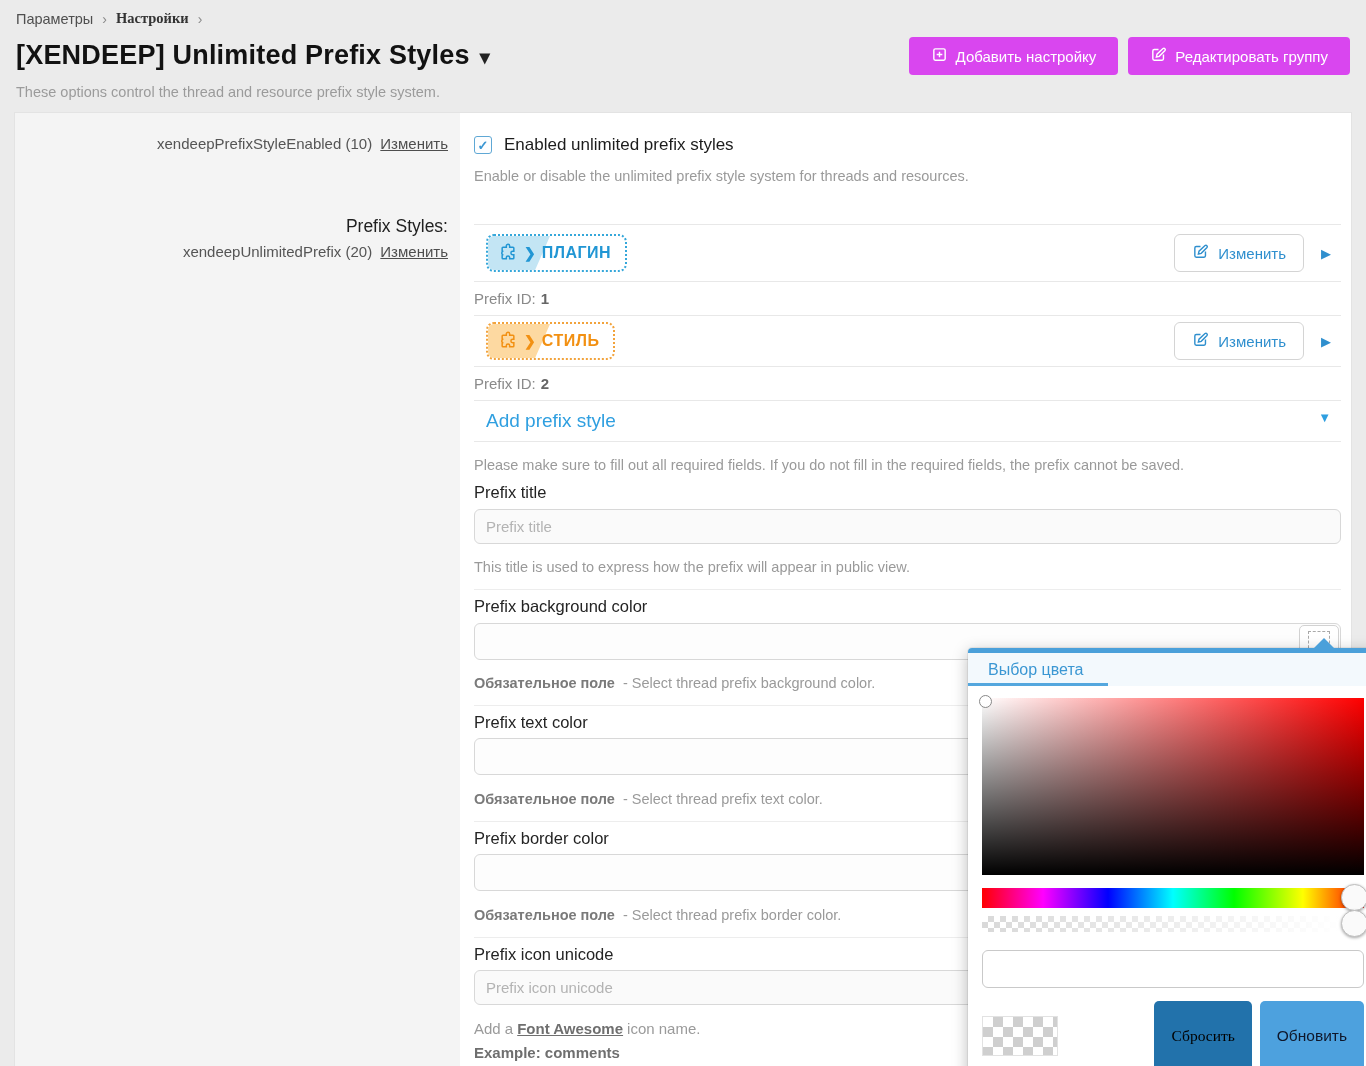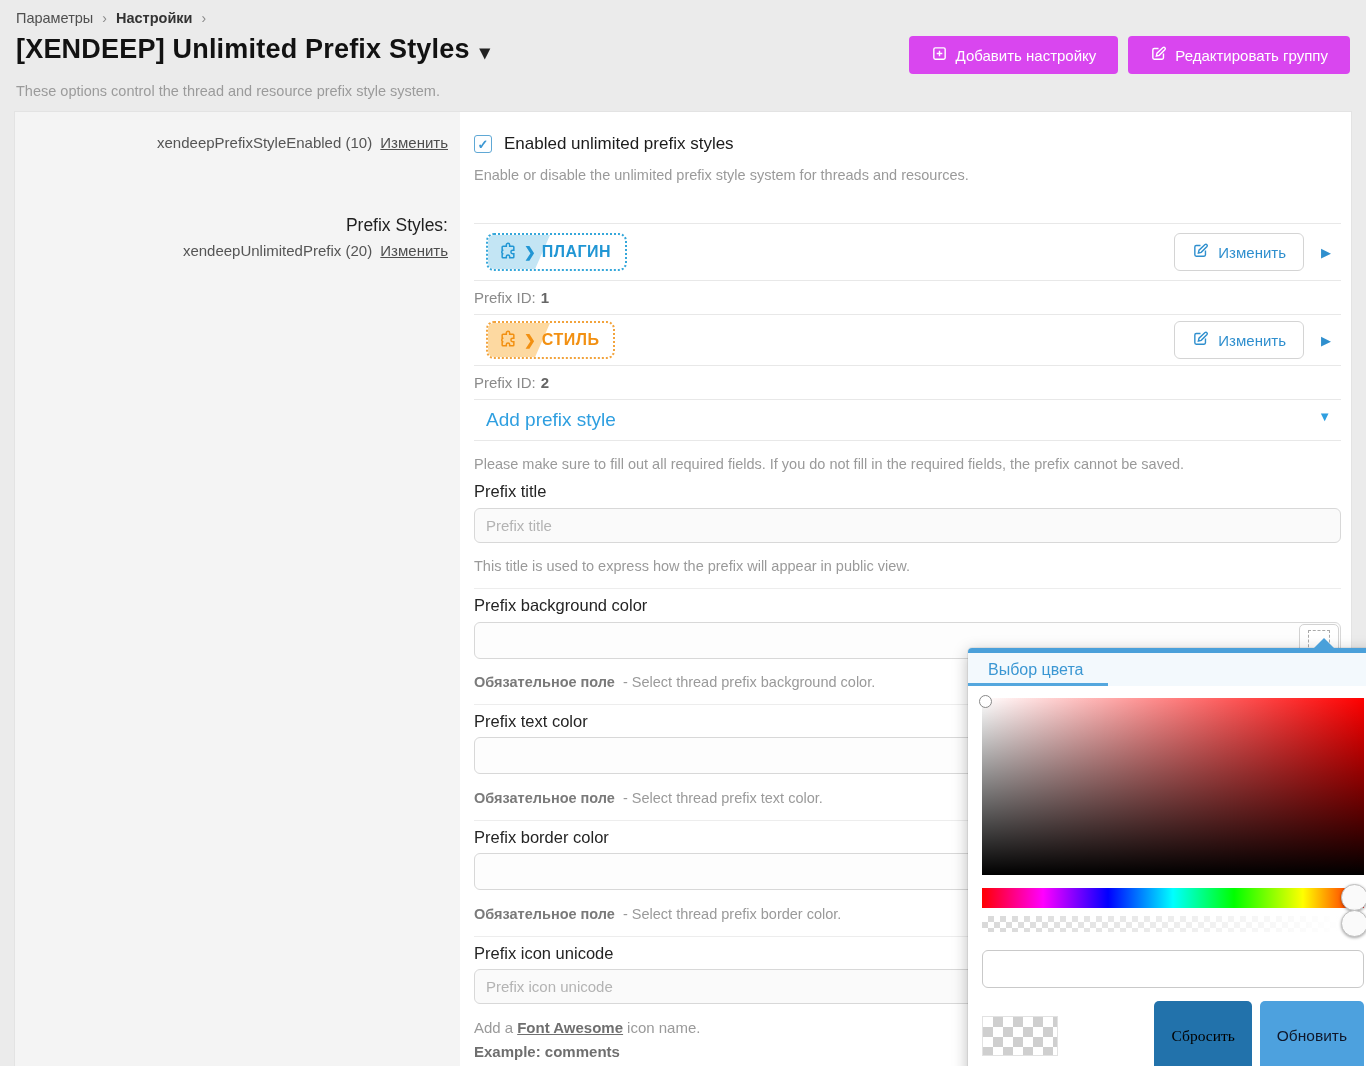--- a/index.html
+++ b/index.html
@@ -8,23 +8,23 @@
     font-family: "Liberation Sans", sans-serif;
     background:#ebebeb;
     color:#222;
     position:relative;
     overflow:hidden;
   }
   
   .page-header { padding:10px 16px 0 16px; }
   .breadcrumb { font-size:14.5px; color:#4f4f4f; display:flex; align-items:center; gap:9px; }
   .breadcrumb .crumb { cursor:pointer; }
-  .breadcrumb .crumb.bold { font-weight:bold; color:#333; }
+  .breadcrumb .crumb.bold { font-weight:bold; color:#333;font-family:Liberation Serif, serif; }
   .breadcrumb .sep { color:#8a8a8a; font-size:14px; }
-  .title-row { display:flex; align-items:flex-start; justify-content:space-between; margin-top:8px; }
+  .title-row { display:flex; align-items:center; justify-content:space-between; margin-top:8px; }
   .page-title { font-size:27px; font-weight:600; color:#121212; letter-spacing:.2px; display:flex; align-items:center; gap:10px; }
   .page-title .caret { font-size:20px; color:#222; line-height:1; position:relative; top:2px; }
   .header-buttons { display:flex; gap:10px; margin-top:2px; }
   .btn-primary-dark, .btn-primary-light {
     display:inline-flex; align-items:center; gap:8px;
     background:#d946ef; color:#fff; border:none; border-radius:4px;
     font-family:inherit; font-size:15px; padding:9px 22px; cursor:pointer;
   }
   .page-subtitle { font-size:14.5px; color:#9b9b9b; margin-top:9px; }
 

